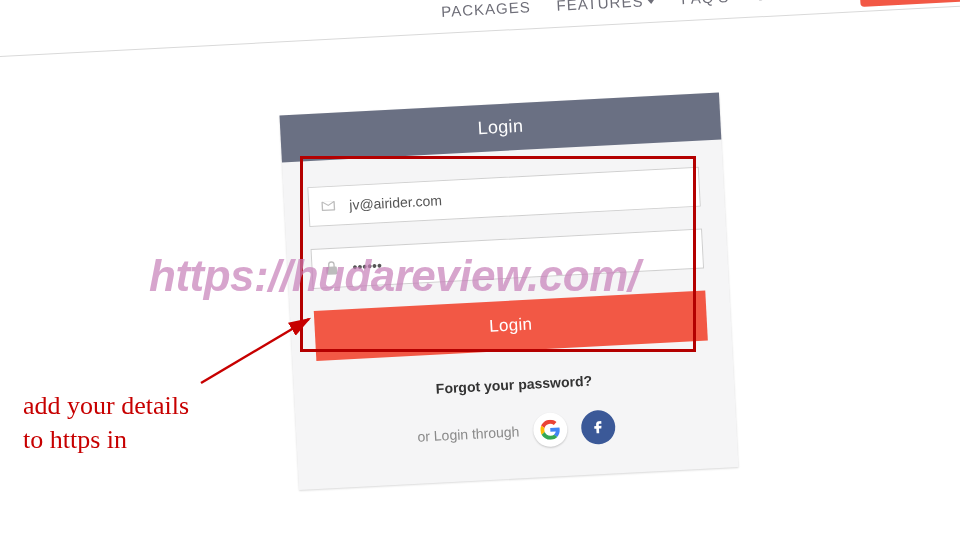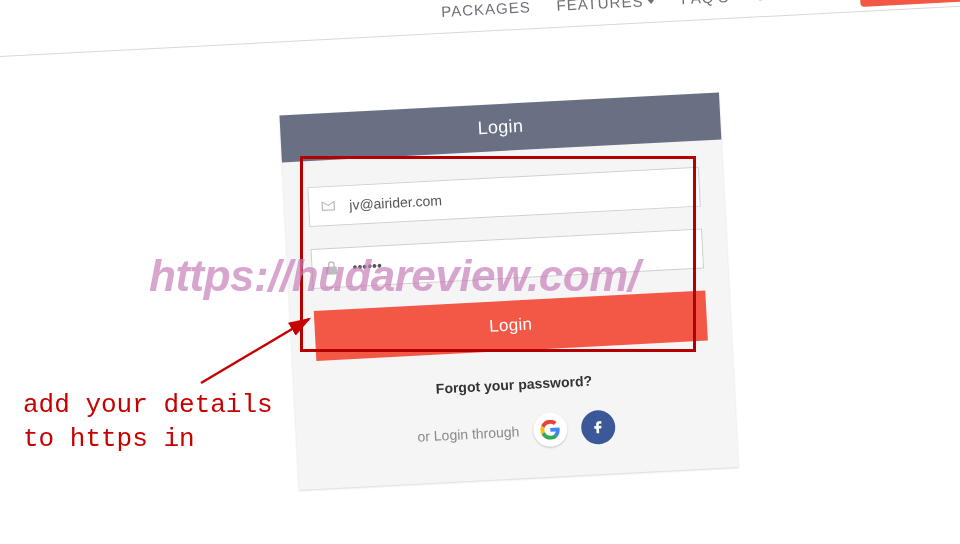--- a/index.html
+++ b/index.html
@@ -165,21 +165,21 @@
       font-family: "Arial Black", Arial, sans-serif;
       pointer-events: none;
       margin-left: 40px;
     }
     .annotation {
       position: absolute;
       left: 22px;
       top: 388px;
       color: #c70000;
       font-size: 26px;
-      font-family: Liberation Mono, monospace;
+      font-family: Liberation Serif, serif;
       line-height: 1.3;
     }
     .arrow {
       position: absolute;
       left: 190px;
       top: 310px;
       width: 140px;
       height: 80px;
       pointer-events: none;
     }

